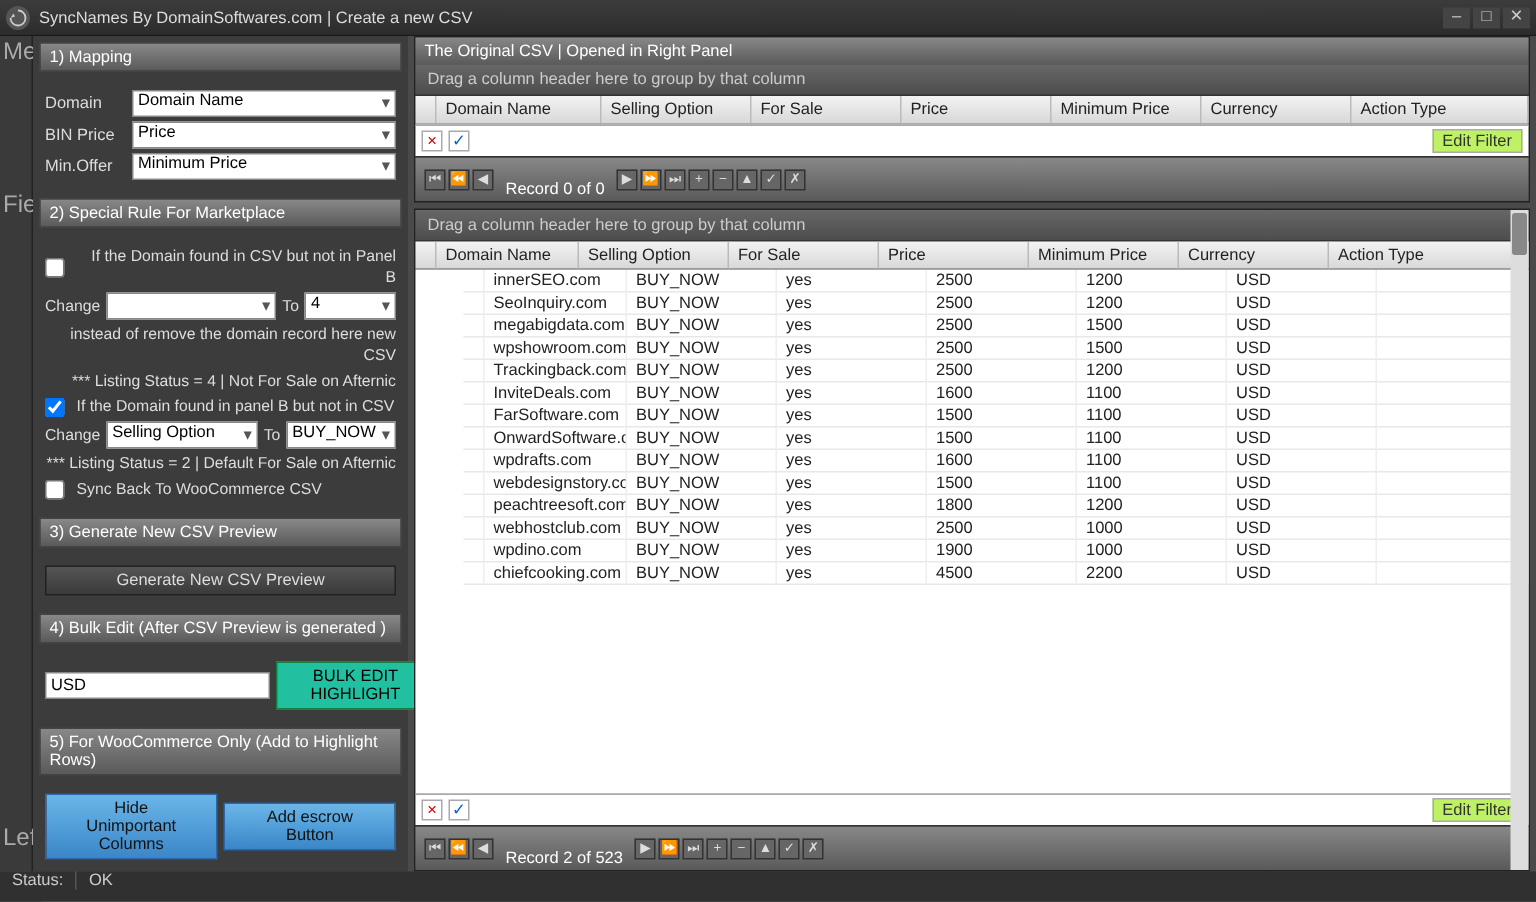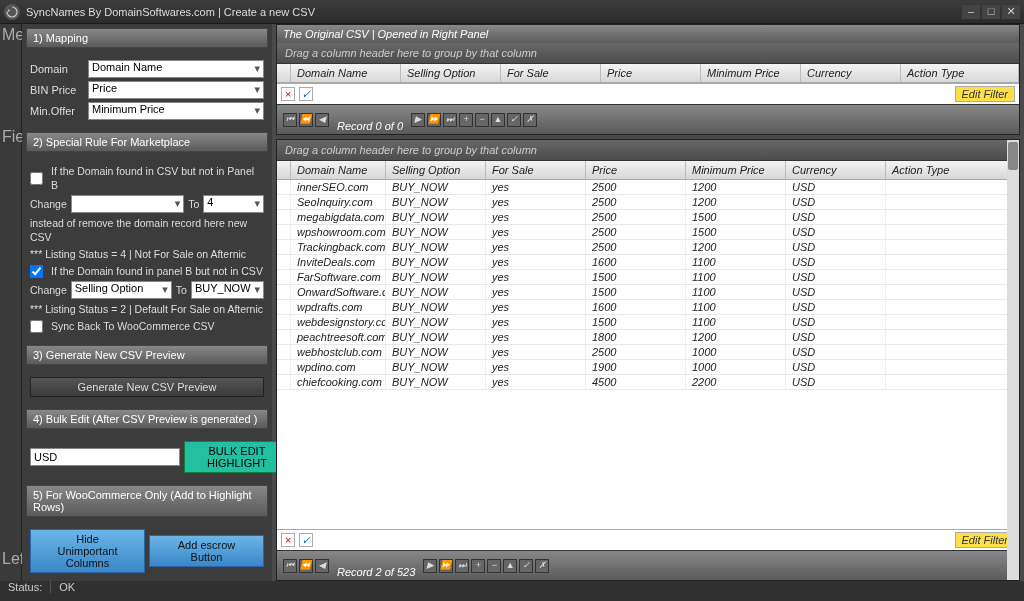--- a/index.html
+++ b/index.html
@@ -18,35 +18,35 @@
 .left-col { width: 250px; background: #3c3c3c; padding: 4px; display: flex; flex-direction: column; gap: 8px; }
 .section-hdr { background: linear-gradient(#888,#5a5a5a); color: #fff; padding: 3px 6px; border: 1px solid #444; font-weight: normal; }
 .section-body { background: #3c3c3c; padding: 4px; display: flex; flex-direction: column; gap: 3px; }
 
 .row { display: flex; align-items: center; gap: 4px; }
 .row label { width: 54px; color: #ddd; }
 .select, .input { background: #fff; color: #000; border: 1px solid #888; height: 18px; padding: 0 3px; flex: 1; }
 .select.dd { position: relative; }
 .select.dd::after { content: "▾"; position: absolute; right: 3px; top: 1px; color: #555; }
 
-.note { color: #ddd; font-size: 10.5px; line-height: 14px; }
+.note { color: #ddd; font-size: 10.5px; line-height: 14px; text-align: right; }
 .chk { margin-right: 4px; }
 .btn { background: linear-gradient(#555,#3a3a3a); border: 1px solid #222; color: #ddd; padding: 3px 22px; cursor: pointer; text-align: center; }
 .btn.wide { width: 100%; }
 .btn.teal { background: #20c0a0; color: #000; border: 1px solid #15803d; }
 .btn.blue { background: linear-gradient(#6ab6e8,#3a86c8); color: #111; border: 1px solid #2a66a8; }
 
 .right-col { flex: 1; display: flex; flex-direction: column; gap: 4px; }
-.panel { display: flex; flex-direction: column; border: 1px solid #222; font-style: italic; }
+.panel { display: flex; flex-direction: column; border: 1px solid #222; }
 .panel-hdr { background: linear-gradient(#888,#5a5a5a); color: #fff; padding: 3px 6px; }
 .group-bar { background: linear-gradient(#676767,#4d4d4d); color: #ccc; padding: 4px 8px; border-bottom: 1px solid #333; }
 .grid-head { display: flex; background: linear-gradient(#f3f3f3,#d8d8d8); color: #222; border-bottom: 1px solid #aaa; }
 .grid-head .cell { padding: 3px 6px; border-right: 1px solid #bbb; }
 .grid-body { background: #fff; color: #222; overflow: hidden; flex: 1; }
-.grid-body .grow { display: flex; border-bottom: 1px solid #e8e8e8; }
+.grid-body .grow { display: flex; border-bottom: 1px solid #e8e8e8; margin-left: 32px; }
 .grid-body .grow .cell { padding: 1px 6px; border-right: 1px solid #eee; white-space: nowrap; overflow: hidden; }
 
 .c1 { width: 110px; }
 .c2 { width: 100px; }
 .c3 { width: 100px; }
 .c4 { width: 100px; }
 .c5 { width: 100px; }
 .c6 { width: 100px; }
 .c7 { flex: 1; }
 
@@ -56,21 +56,21 @@
 .bc4 { width: 100px; }
 .bc5 { width: 100px; }
 .bc6 { width: 100px; }
 .bc7 { flex: 1; }
 .record-nav { display: flex; align-items: center; gap: 2px; background: linear-gradient(#888,#5a5a5a); border-top: 1px solid #333; padding: 2px 6px; }
 .nav-btn { width: 14px; height: 14px; background: #666; border: 1px solid #333; color: #ddd; font-size: 9px; text-align: center; line-height: 11px; cursor: pointer; }
 .record-lbl { color: #fff; padding: 0 6px; margin-top: 13px; }
 
 .xmark { background: #fff; color: #c00; border: 1px solid #aaa; width: 14px; height: 14px; text-align: center; line-height: 12px; }
 .chkblue { background: #fff; border: 1px solid #aaa; width: 14px; height: 14px; text-align: center; line-height: 12px; color: #06c; }
-.edit-filter { margin-left: auto; color: #333; background: #fde047; padding: 1px 6px; border: 1px solid #aaa; }
+.edit-filter { margin-left: auto; color: #333; background: #bef264; padding: 1px 6px; border: 1px solid #aaa; }
 
 .status-bar { position: absolute; left: 0; right: 0; bottom: 0; height: 20px; background: #303030; display: flex; align-items: flex-start; padding: 0 8px; color: #ccc; gap: 8px; }
 .status-bar .sep { border-left: 1px solid #555; height: 12px; }
 
 .top-panel .grid-body { height: 92px; }
 .bottom-panel .grid-body { height: 218px; }
 
 .scrollv { position: absolute; right: 0; top: 0; bottom: 0; width: 12px; background: #ddd; }
 .scrollv .thumb { position: absolute; top: 2px; left: 1px; right: 1px; height: 28px; background: #888; border-radius: 2px; }
 

